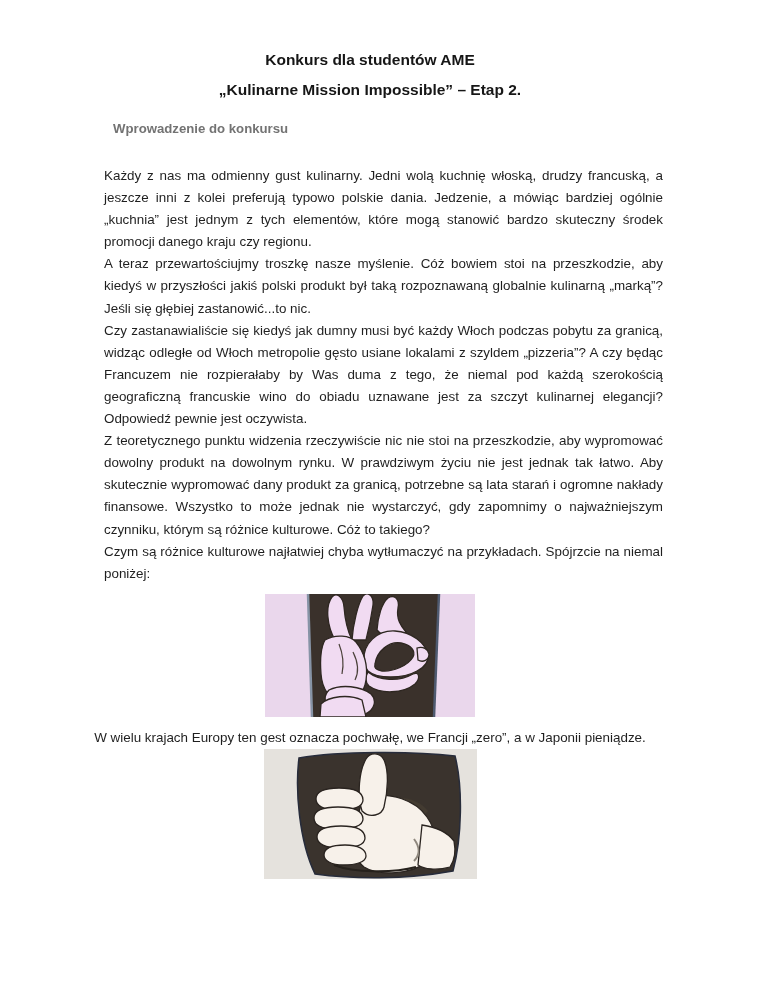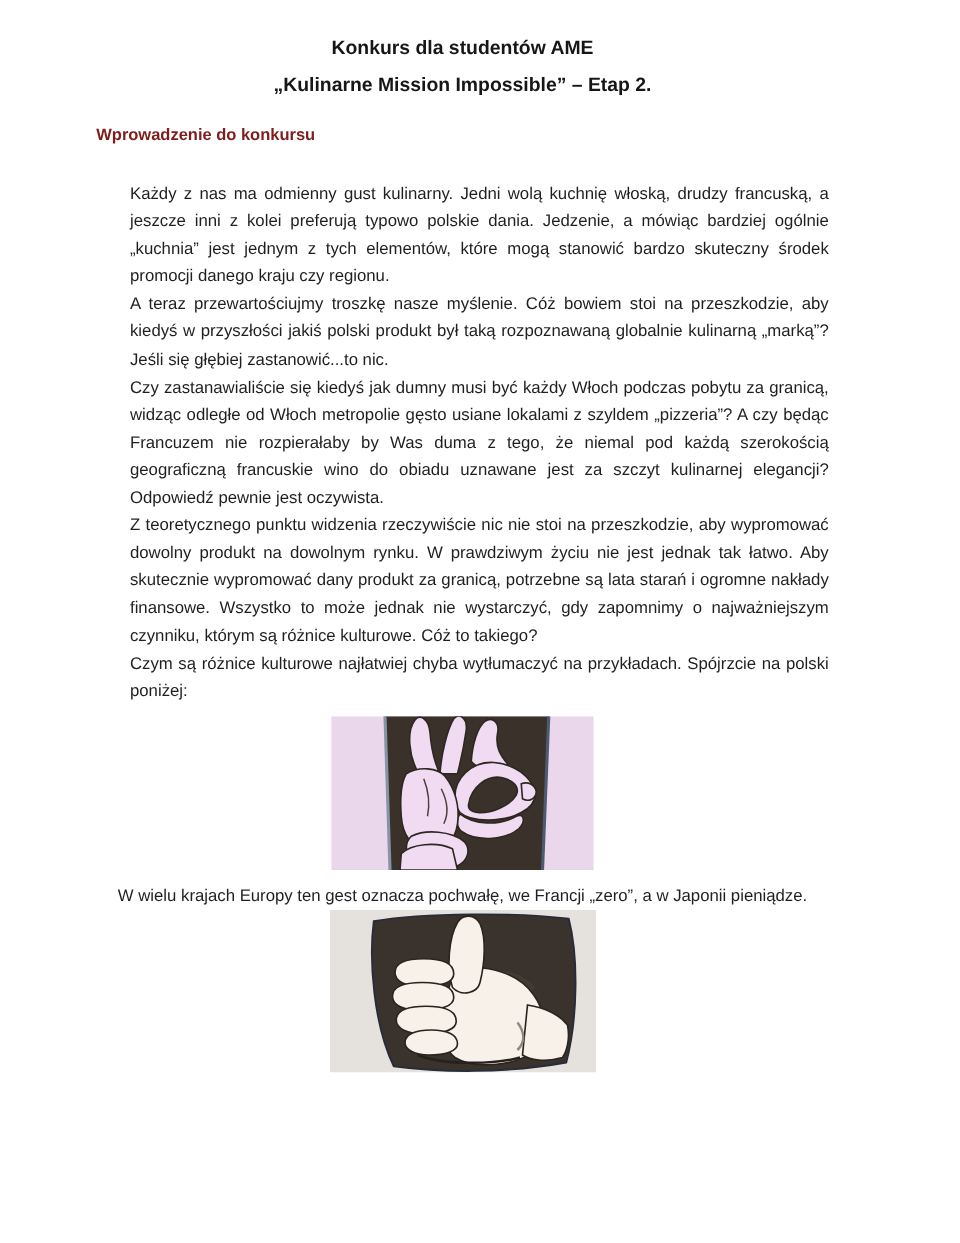--- a/index.html
+++ b/index.html
@@ -2,37 +2,38 @@
 <html lang="pl"><head>
 <meta charset="utf-8">
 <style>
   html,body{margin:0;padding:0;background:#ffffff;}
   .page{
     width:740px;height:994px;
     background:#ffffff;
     color:#1f1f1f;
     font-family:"Liberation Sans",sans-serif;
     box-sizing:border-box;
-    padding:24px 77px 0 77px;
+    padding:45px 77px 0 77px;
     overflow:hidden;
     position:relative;
   }
   .doc-title{
     text-align:center;
     font-weight:700;
     font-size:15.5px;
     line-height:30px;
     color:#161616;
   }
   .section-heading{
     margin-top:16px;
     font-weight:700;
     font-size:13.2px;
     line-height:15px;
-    color:#7f1d1d;
+    color:#737373;
+    margin-left:36px;
   }
   .body-text{
     margin-top:29px;
     font-size:13.4px;
     line-height:22.1px;
     text-align:justify;
     text-justify:inter-word;
     margin-left:27px;
   }
   .body-text p{margin:0;}
@@ -60,21 +61,21 @@
     <div>„Kulinarne Mission Impossible” – Etap 2.</div>
   </div>
 
   <div class="section-heading">Wprowadzenie do konkursu</div>
 
   <div class="body-text">
     <p>Każdy z nas ma odmienny gust kulinarny. Jedni wolą kuchnię włoską, drudzy francuską, a jeszcze inni z kolei preferują typowo polskie dania. Jedzenie, a mówiąc bardziej ogólnie „kuchnia” jest jednym z tych elementów, które mogą stanowić bardzo skuteczny środek promocji danego kraju czy regionu.</p>
     <p>A teraz przewartościujmy troszkę nasze myślenie. Cóż bowiem stoi na przeszkodzie, aby kiedyś w przyszłości jakiś polski produkt był taką rozpoznawaną globalnie kulinarną „marką”? Jeśli się głębiej zastanowić...to nic.</p>
     <p>Czy zastanawialiście się kiedyś jak dumny musi być każdy Włoch podczas pobytu za granicą, widząc odległe od Włoch metropolie gęsto usiane lokalami z szyldem „pizzeria”? A czy będąc Francuzem nie rozpierałaby by Was duma z tego, że niemal pod każdą szerokością geograficzną francuskie wino do obiadu uznawane jest za szczyt kulinarnej elegancji? Odpowiedź pewnie jest oczywista.</p>
     <p>Z teoretycznego punktu widzenia rzeczywiście nic nie stoi na przeszkodzie, aby wypromować dowolny produkt na dowolnym rynku. W prawdziwym życiu nie jest jednak tak łatwo. Aby skutecznie wypromować dany produkt za granicą, potrzebne są lata starań i ogromne nakłady finansowe. Wszystko to może jednak nie wystarczyć, gdy zapomnimy o najważniejszym czynniku, którym są różnice kulturowe. Cóż to takiego?</p>
-    <p>Czym są różnice kulturowe najłatwiej chyba wytłumaczyć na przykładach. Spójrzcie na polski poniżej:</p>
+    <p>Czym są różnice kulturowe najłatwiej chyba wytłumaczyć na przykładach. Spójrzcie na niemal poniżej:</p>
   </div>
 
   <div class="figure figure-1" style="width:210px;">
     <svg width="210" height="123" viewBox="0 0 210 123">
       <rect x="0" y="0" width="210" height="123" fill="#ead7ec"></rect>
       <path d="M43,0 L174,0 L169,123 L47,123 Z" fill="#3a312b"></path>
       <path d="M43,0 L47,123" stroke="#8794a6" stroke-width="2.5" fill="none"></path>
       <path d="M174,0 L169,123" stroke="#4e5a70" stroke-width="2.5" fill="none"></path>
       <g stroke="#2e2721" stroke-width="1.3" fill="#f1dbf2">
         <path d="M70,46 C62,32 60,12 67,3 C71,-2 78,2 79,13 C80,26 83,38 87,46 Z"></path>

